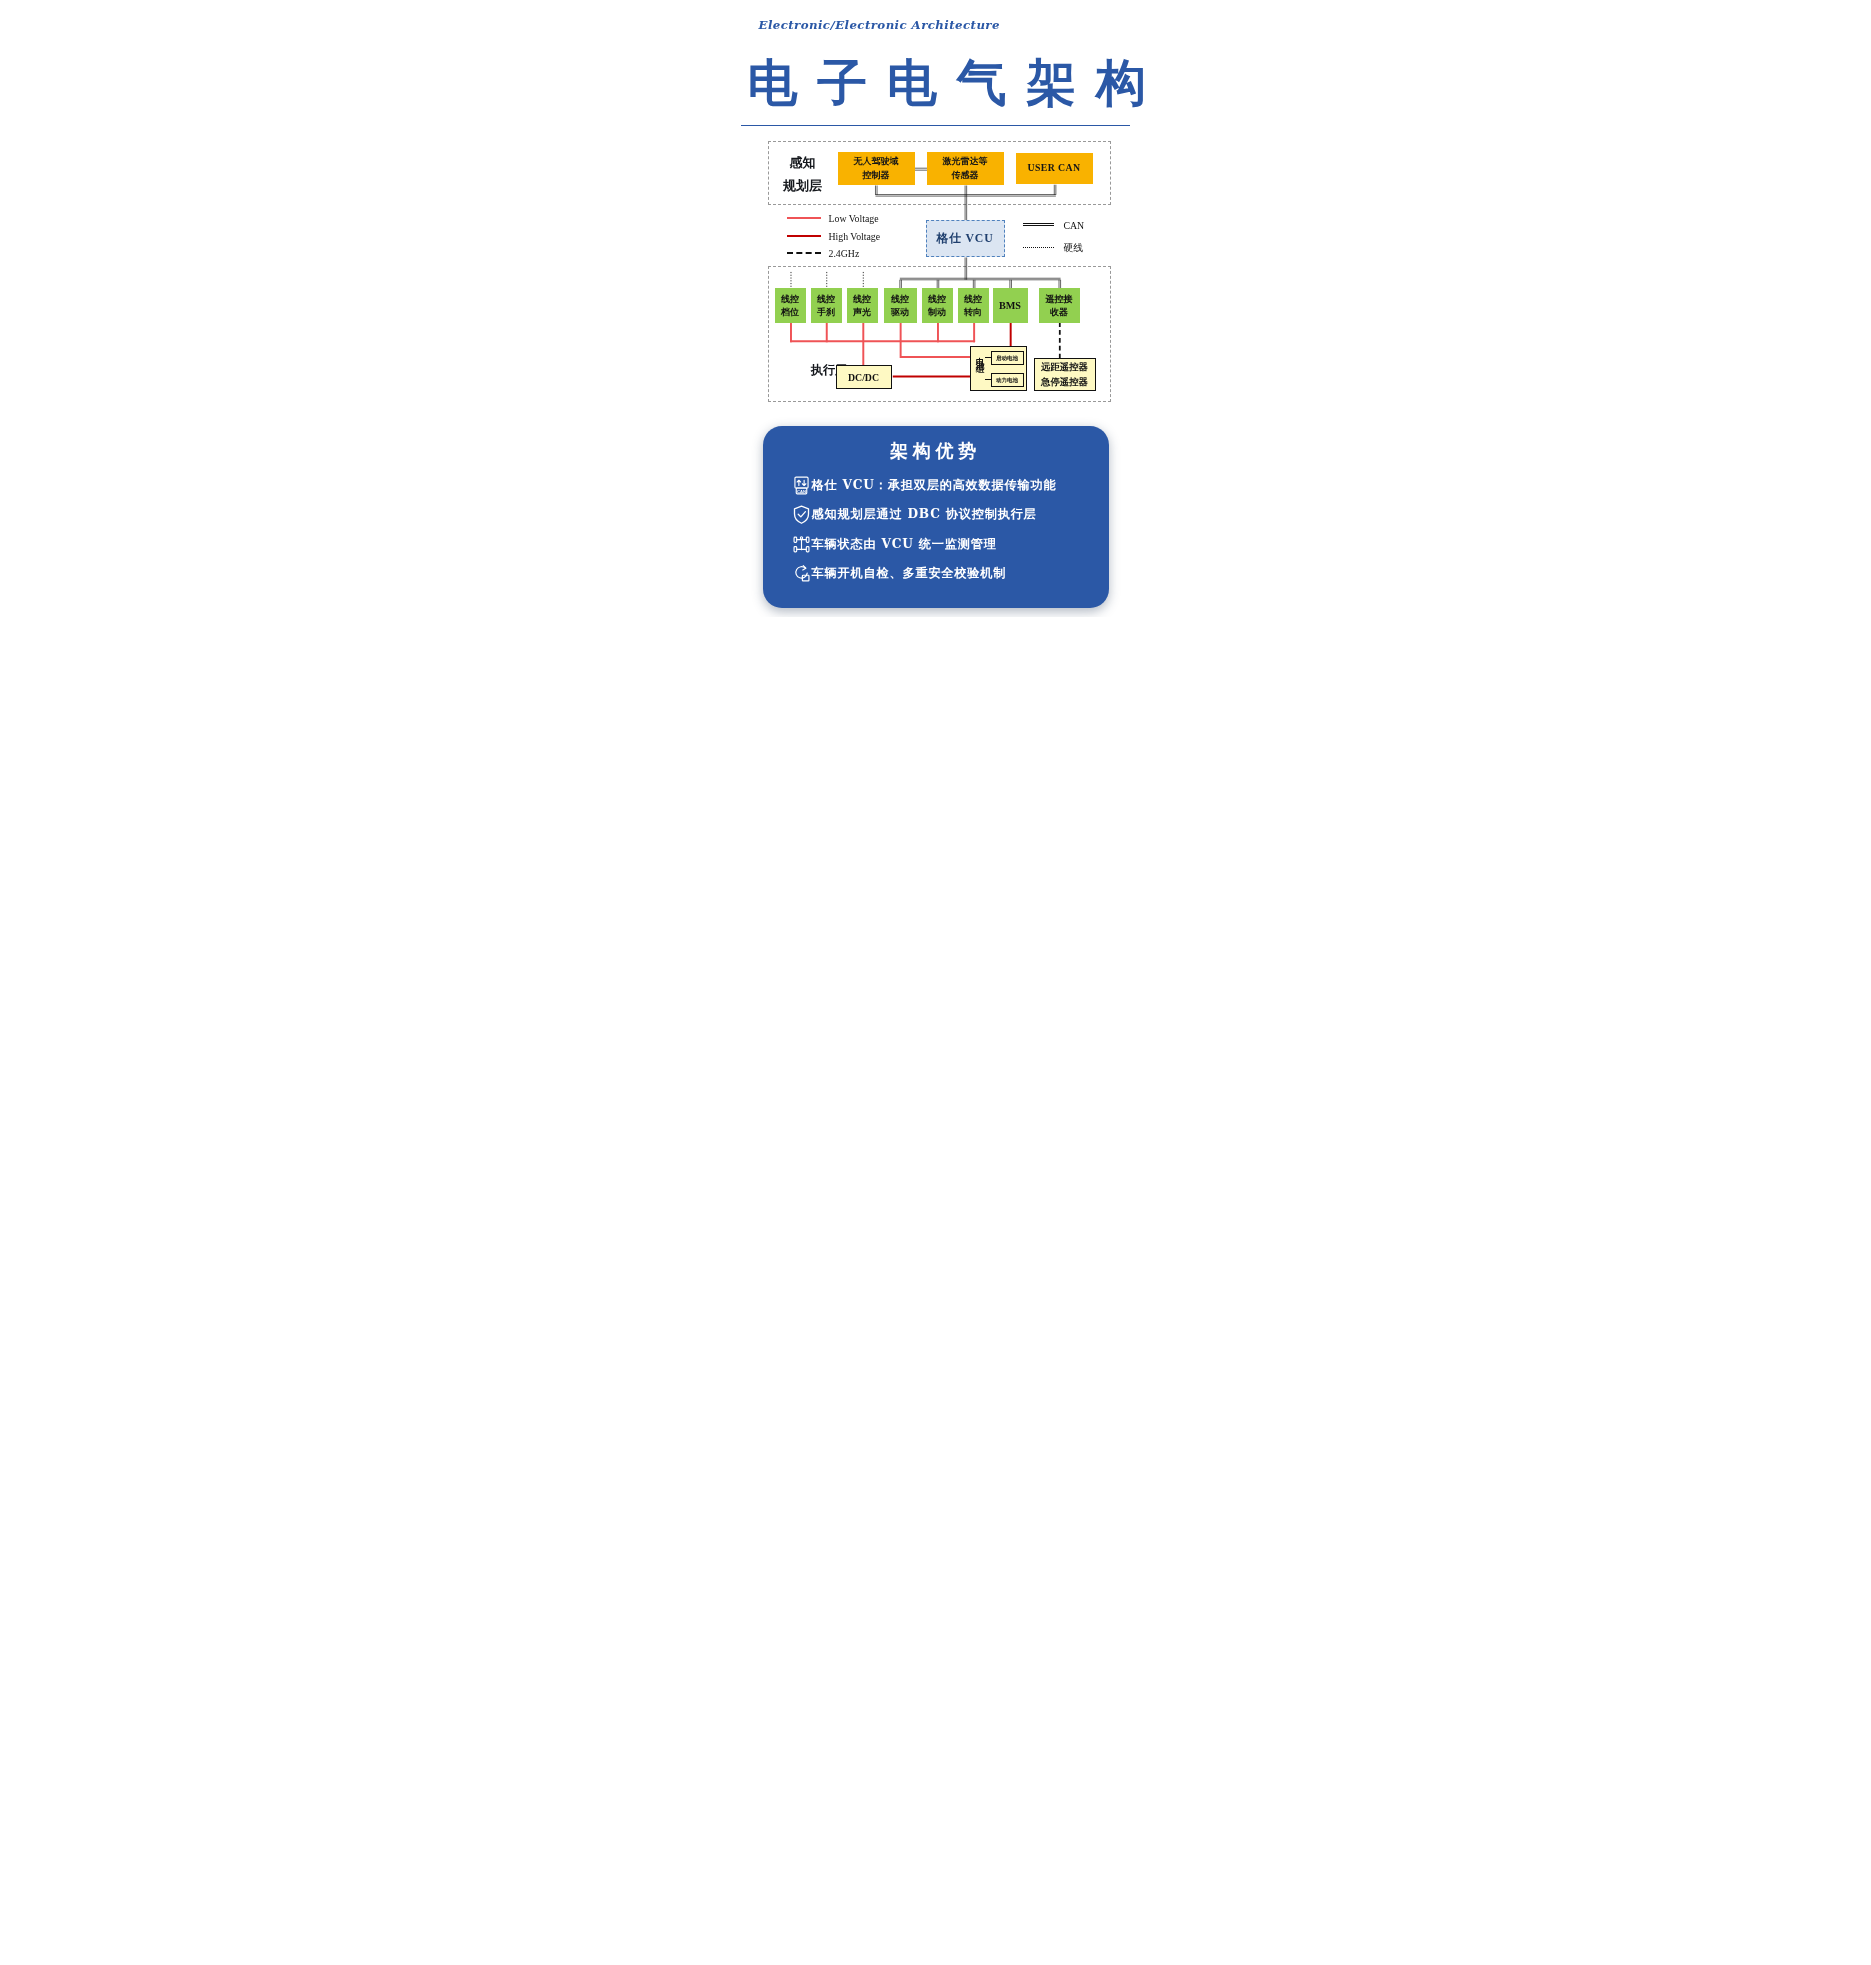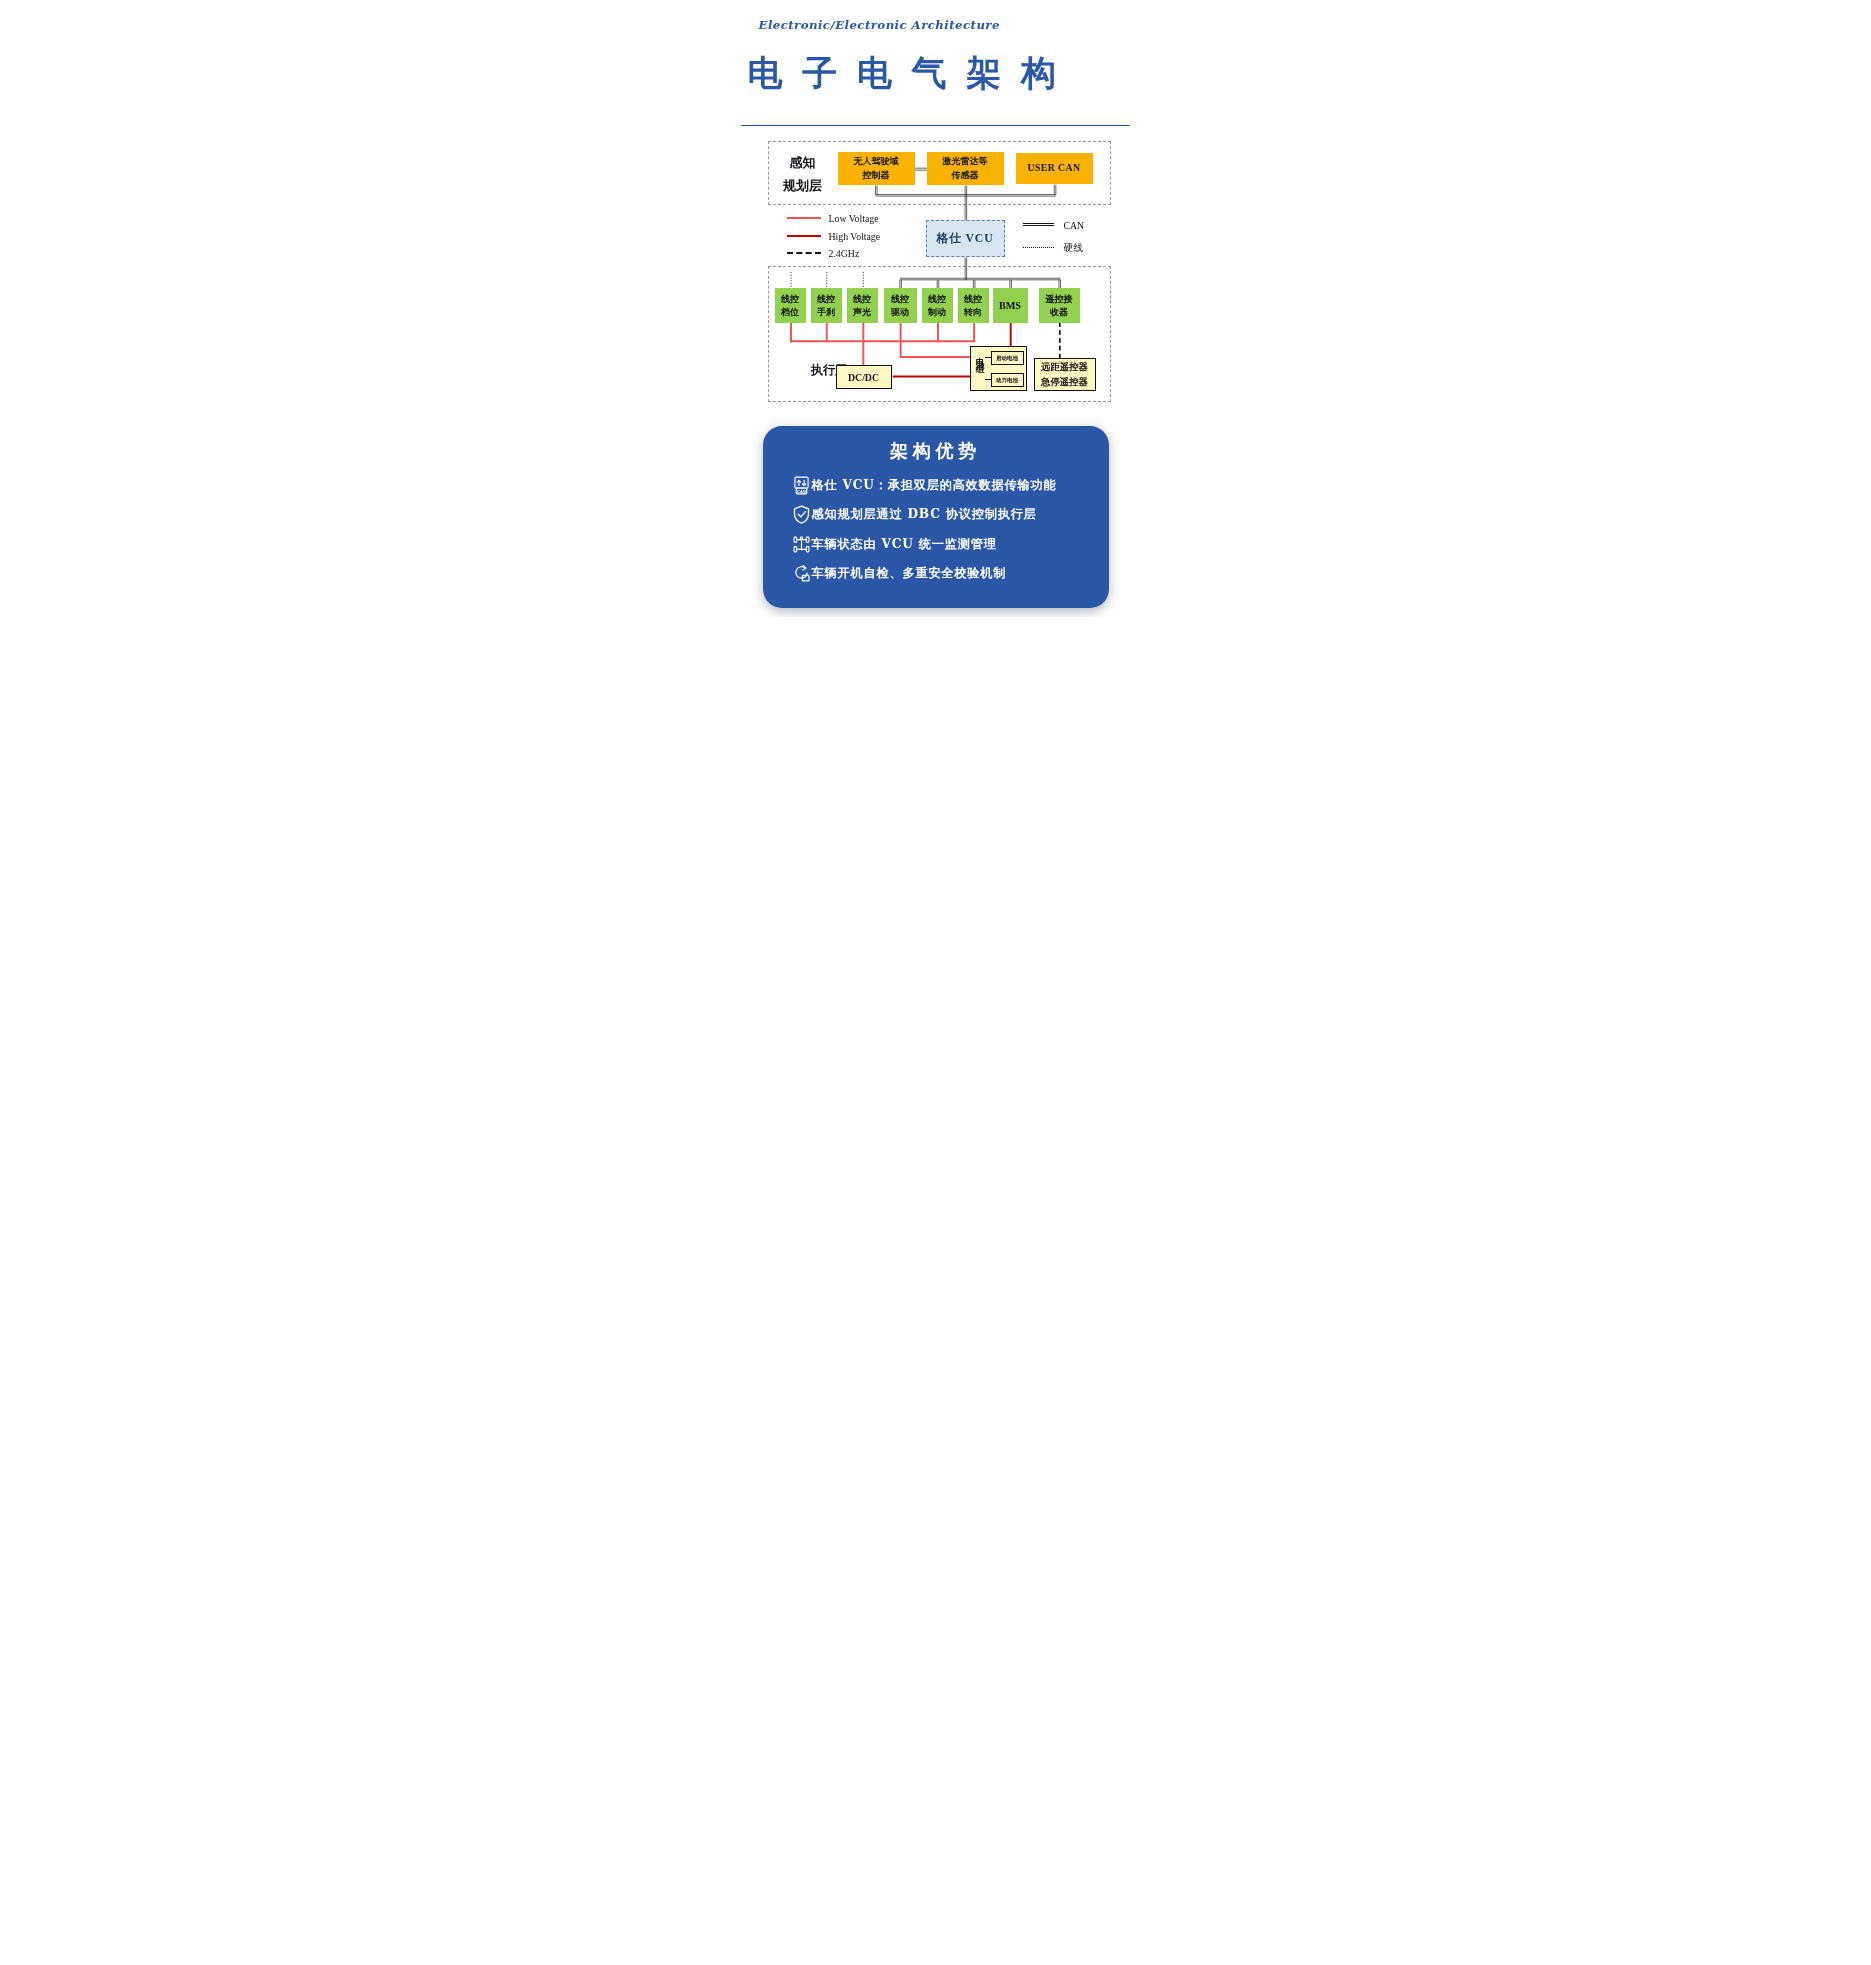--- a/index.html
+++ b/index.html
@@ -10,21 +10,21 @@
   .serif { font-family:"Liberation Serif","DejaVu Serif",serif; }
 
   .script-subtitle {
     position:absolute; left:57px; top:18px;
     font-family:"DejaVu Serif",serif; font-style:italic; font-weight:bold;
     font-size:11.8px; color:#2b58a6; letter-spacing:0.4px;
   }
   .main-title {
     position:absolute; left:46px; top:50px;
     font-family:"DejaVu Serif",serif; font-weight:bold;
-    font-size:35px; color:#2b58a6; letter-spacing:19.7px; white-space:nowrap;text-align:center;
+    font-size:50px; color:#2b58a6; letter-spacing:19.7px; white-space:nowrap;text-align:center;
   }
   .title-rule { position:absolute; left:39px; top:125px; width:389px; height:1.2px; background:#2b58a6; }
 
   .dashed-frame { position:absolute; border:1.2px dashed #999; }
   .frame-perception { left:66px; top:141px; width:343px; height:64px; }
   .frame-execution  { left:66px; top:266px; width:343px; height:136px; }
 
   .layer-label { position:absolute; font-weight:bold; font-size:13px; color:#15181d; text-align:center; line-height:1.75; }
 
   .wires { position:absolute; left:0; top:0; pointer-events:none; }

